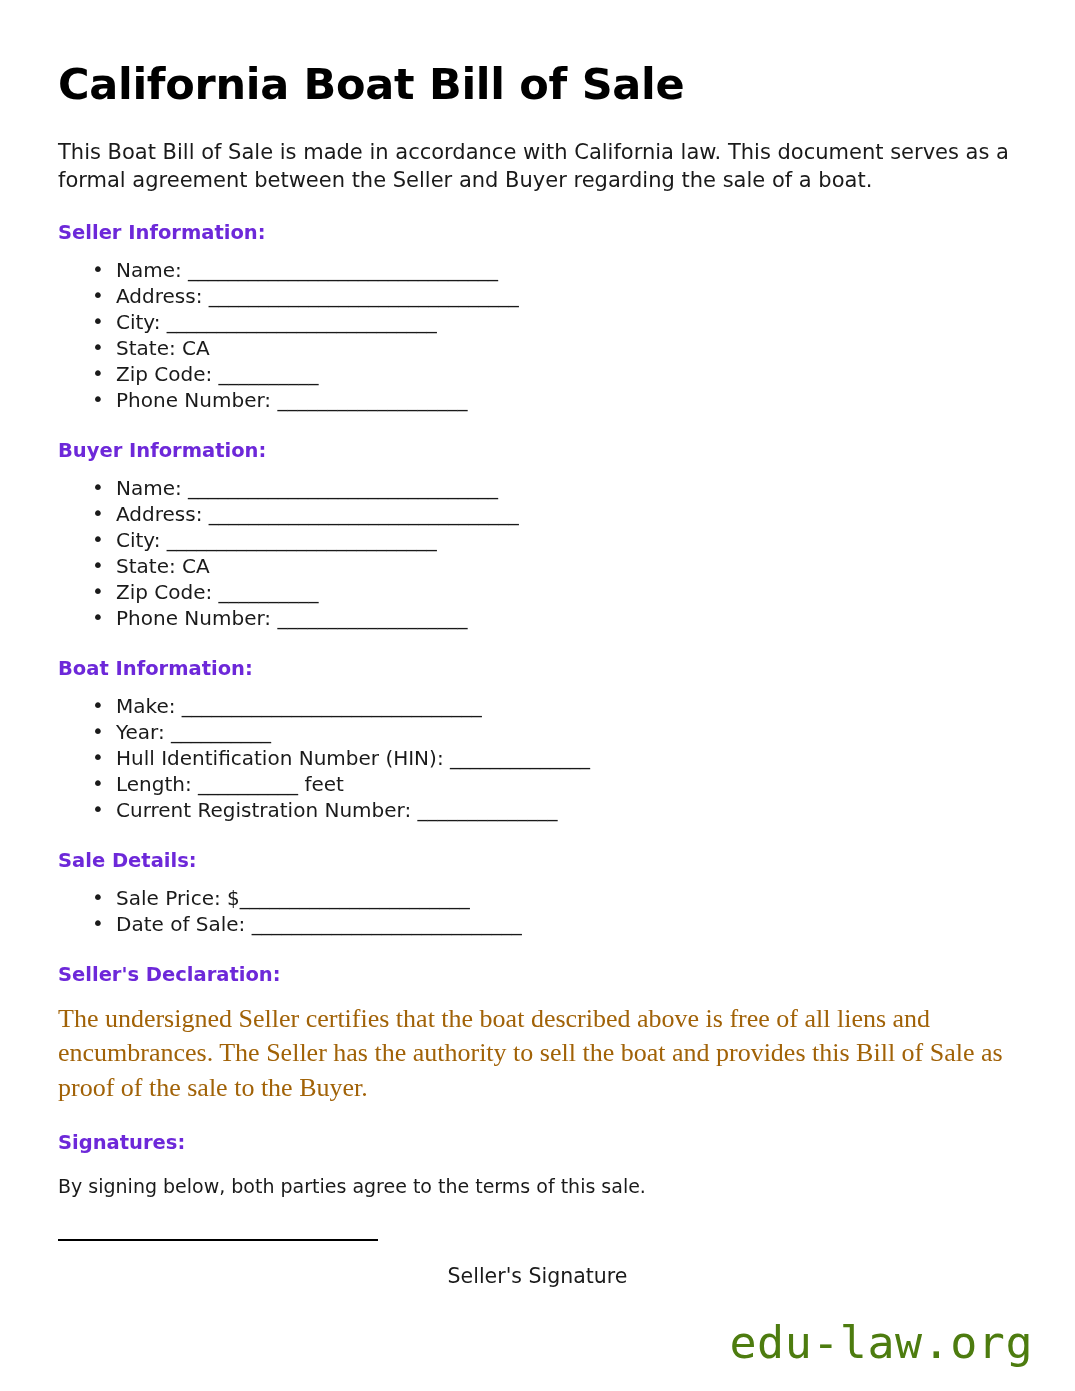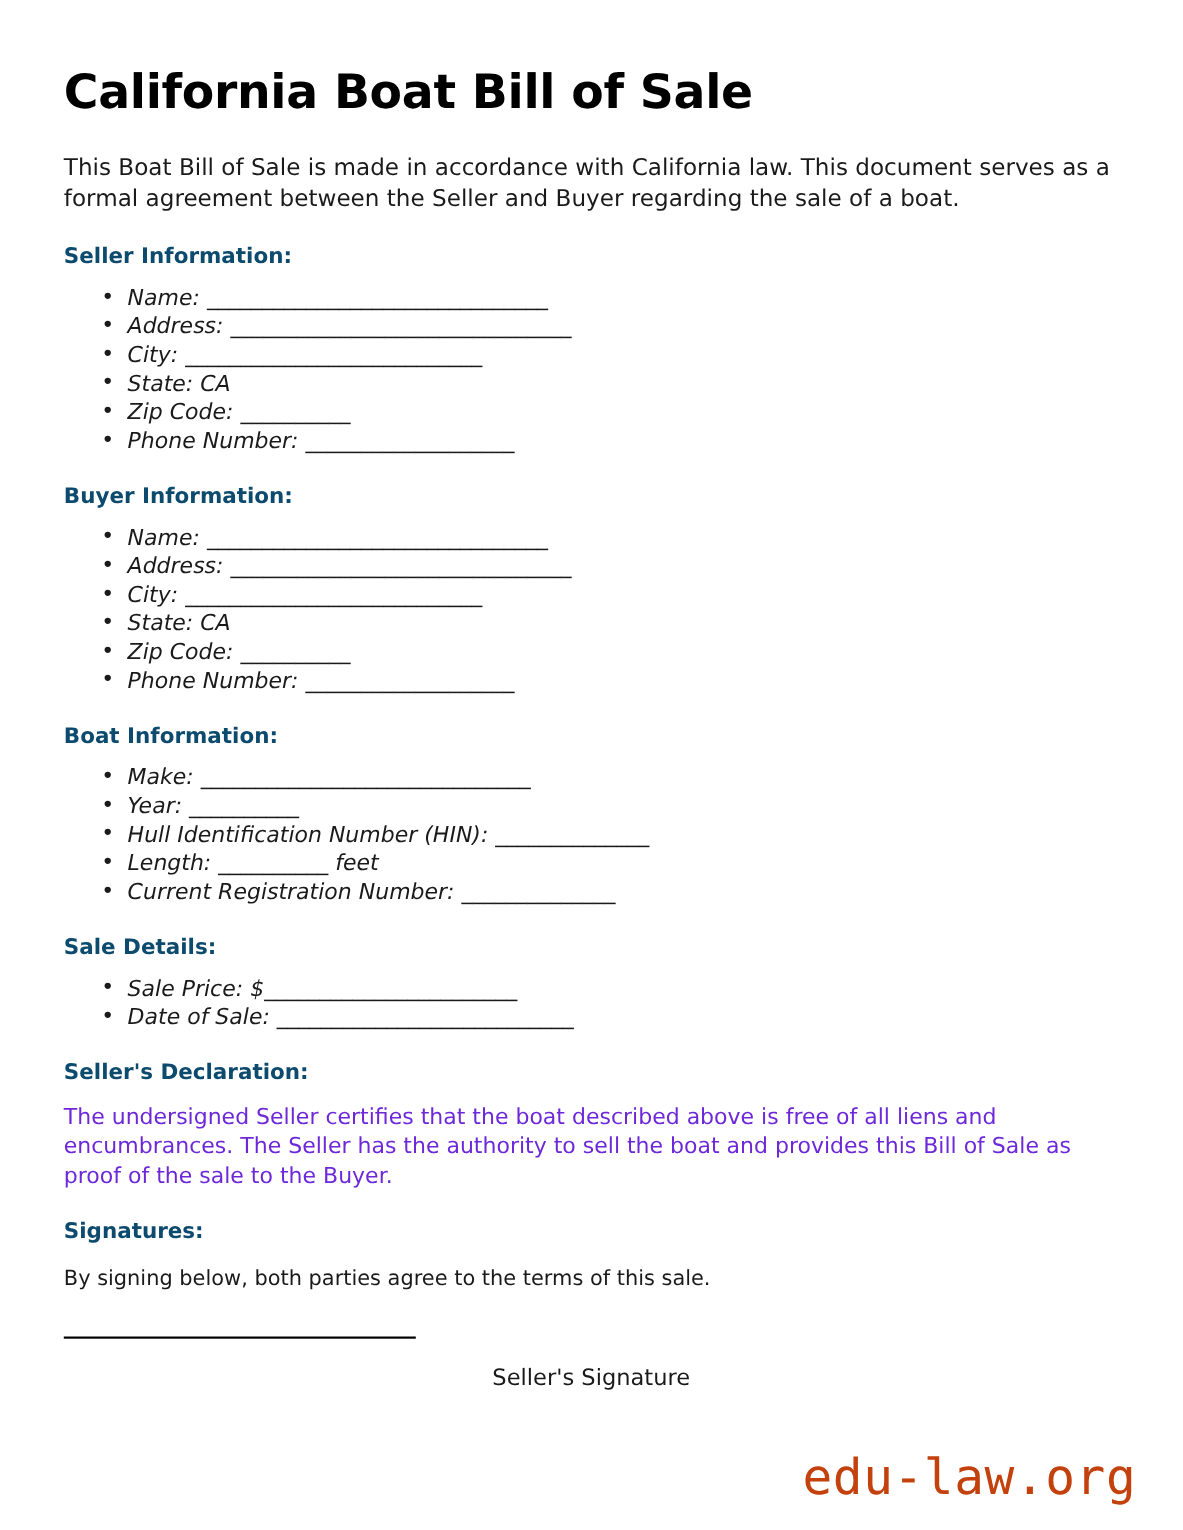--- a/index.html
+++ b/index.html
@@ -41,28 +41,27 @@
     line-height: 1.32;
     margin: 0 0 0 0;
     color: #1a1a1a;
     max-width: 960px;
   }
 
   .section-heading {
     font-size: 19.5px;
     font-weight: bold;
     margin: 26px 0 0 0;
-    color: #0c4a6e;
+    color: #6d28d9;
   }
 
   ul.field-list {
     list-style: none;
     margin: 14px 0 0 0;
     padding: 0 0 0 34px;
-    font-style: italic;
   }
   ul.field-list li {
     font-size: 20px;
     line-height: 1.25;
     color: #1a1a1a;
     position: relative;
     padding-left: 24px;
     margin: 0 0 1px 0;
     white-space: nowrap;
   }
@@ -75,25 +74,26 @@
     line-height: 1.25;
     color: #1a1a1a;
   }
 
   .blank {
     font-family: "DejaVu Sans", "Liberation Sans", sans-serif;
     letter-spacing: 0px;
   }
 
   .decl-para {
-    font-size: 20px;
+    font-size: 26px;
     line-height: 1.32;
     margin: 16px 0 0 0;
     max-width: 962px;
-    color: #6d28d9;
+    color: #a16207;
+    font-family: Liberation Serif, serif;
   }
 
   .sign-para {
     font-size: 19px;
     line-height: 1.32;
     margin: 20px 0 0 0;
     color: #1a1a1a;
   }
 
   .sig-line {
@@ -111,21 +111,21 @@
     text-align: center;
   }
 
   .watermark {
     position: absolute;
     right: 42px;
     bottom: 22px;
     font-family: "DejaVu Sans Mono", "Liberation Mono", monospace;
     font-size: 45px;
     letter-spacing: 0.5px;
-    color: #c2410c;
+    color: #4d7c0f;
     white-space: nowrap;
   }
 </style>
 </head>
 <body>
 
 <div class="page">
 
   <h1 class="doc-title">California Boat Bill of Sale</h1>
 

